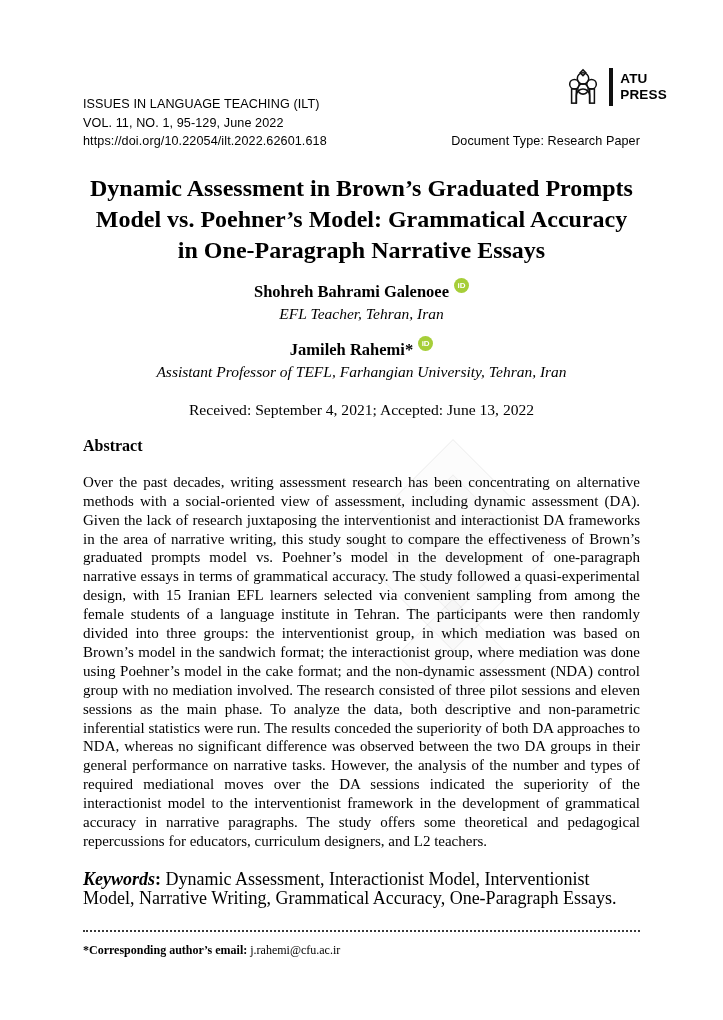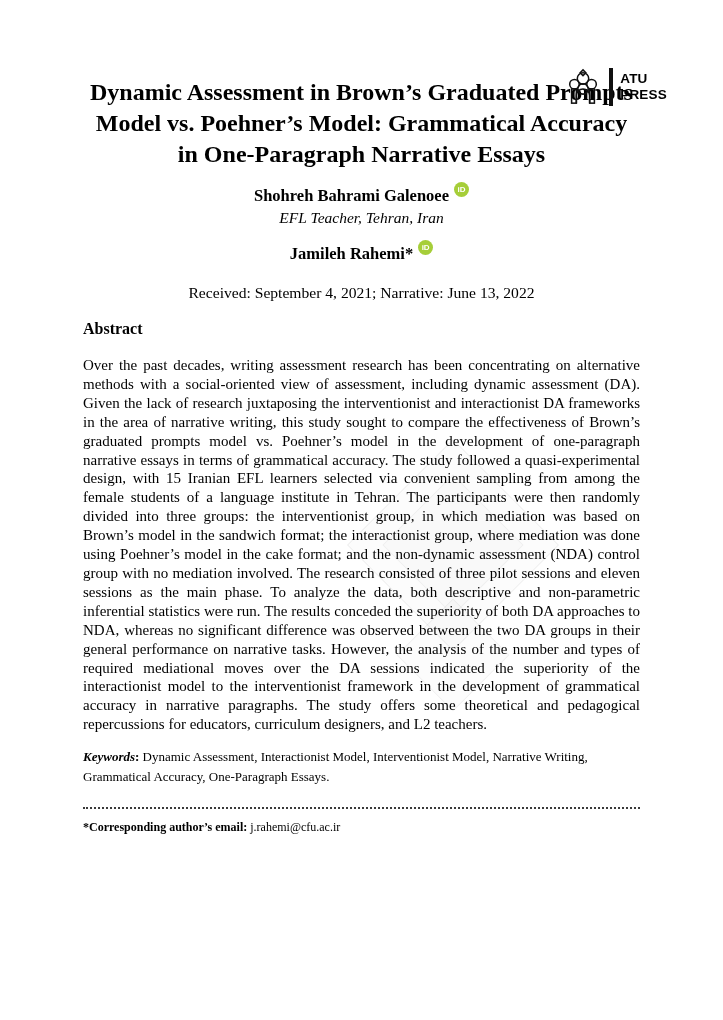--- a/index.html
+++ b/index.html
@@ -102,22 +102,22 @@
   }
   .abstract-text {
     margin-top: 17px;
     font-size: 15px;
     line-height: 18.9px;
     text-align: justify;
   }
 
   
   .keywords-line {
-    margin-top: 13px;
-    font-size: 13px; line-height: 19.5px;
+    margin-top: 19px;
+    font-size: 18px; line-height: 19.5px;
     text-align: left;
   }
   .kw-label { font-weight: 700; font-style: italic; }
   .kw-colon { font-weight: 700; }
 
   
   .footer-rule {
     margin-top: 21px;
     border-top: 2px dotted #3a3a3a;
     height: 0;
@@ -152,20 +152,28 @@
     </svg>
     <div class="logo-bar"></div>
     <div class="logo-word">
       <div>ATU</div>
       <div>PRESS</div>
     </div>
   </div>
 
   <div class="flow">
 
+    <div class="journal-header">
+      <div>
+        <div>ISSUES IN LANGUAGE TEACHING (ILT)</div>
+        <div>VOL. 11, NO. 1, 95-129, June 2022</div>
+        <div>https://doi.org/10.22054/ilt.2022.62601.618</div>
+      </div>
+      <div class="doc-type">Document Type: Research Paper</div>
+    </div>
 
     <h1 class="paper-title">Dynamic Assessment in Brown’s Graduated Prompts Model vs. Poehner’s Model: Grammatical Accuracy in One-Paragraph Narrative Essays</h1>
 
     <div class="authors">
 
       <div class="author-block">
         <div>
           <span class="author-name">
             <span>Shohreh Bahrami Galenoee</span>
             <span class="orcid" style="background: rgb(166, 206, 57);">iD</span>
@@ -174,26 +182,27 @@
         <div class="author-affil">EFL Teacher, Tehran, Iran</div>
       </div>
 
       <div class="author-block">
         <div>
           <span class="author-name">
             <span>Jamileh Rahemi*</span>
             <span class="orcid" style="background: rgb(166, 206, 57);">iD</span>
           </span>
         </div>
+        <div class="author-affil">Assistant Professor of TEFL, Farhangian University, Tehran, Iran</div>
       </div>
 
     </div>
 
     <div class="dates-line">
-      <b>Received:</b><span> September 4, 2021; </span><b>Narrative:</b><span> June 13, 2022</span>
+      <b>Received:</b><span> September 4, 2021; </span><b>Accepted:</b><span> June 13, 2022</span>
     </div>
 
     <div class="abstract-heading">Abstract</div>
     <div class="abstract-text">Over the past decades, writing assessment research has been concentrating on alternative methods with a social-oriented view of assessment, including dynamic assessment (DA). Given the lack of research juxtaposing the interventionist and interactionist DA frameworks in the area of narrative writing, this study sought to compare the effectiveness of Brown’s graduated prompts model vs. Poehner’s model in the development of one-paragraph narrative essays in terms of grammatical accuracy. The study followed a quasi-experimental design, with 15 Iranian EFL learners selected via convenient sampling from among the female students of a language institute in Tehran. The participants were then randomly divided into three groups: the interventionist group, in which mediation was based on Brown’s model in the sandwich format; the interactionist group, where mediation was done using Poehner’s model in the cake format; and the non-dynamic assessment (NDA) control group with no mediation involved. The research consisted of three pilot sessions and eleven sessions as the main phase. To analyze the data, both descriptive and non-parametric inferential statistics were run. The results conceded the superiority of both DA approaches to NDA, whereas no significant difference was observed between the two DA groups in their general performance on narrative tasks. However, the analysis of the number and types of required mediational moves over the DA sessions indicated the superiority of the interactionist model to the interventionist framework in the development of grammatical accuracy in narrative paragraphs. The study offers some theoretical and pedagogical repercussions for educators, curriculum designers, and L2 teachers.</div>
 
     <div class="keywords-line">
       <span class="kw-label">Keywords</span><span class="kw-colon">: </span><span>Dynamic Assessment, Interactionist Model, Interventionist Model, Narrative Writing, Grammatical Accuracy, One-Paragraph Essays.</span>
     </div>
 
     <div class="footer-rule"></div>

